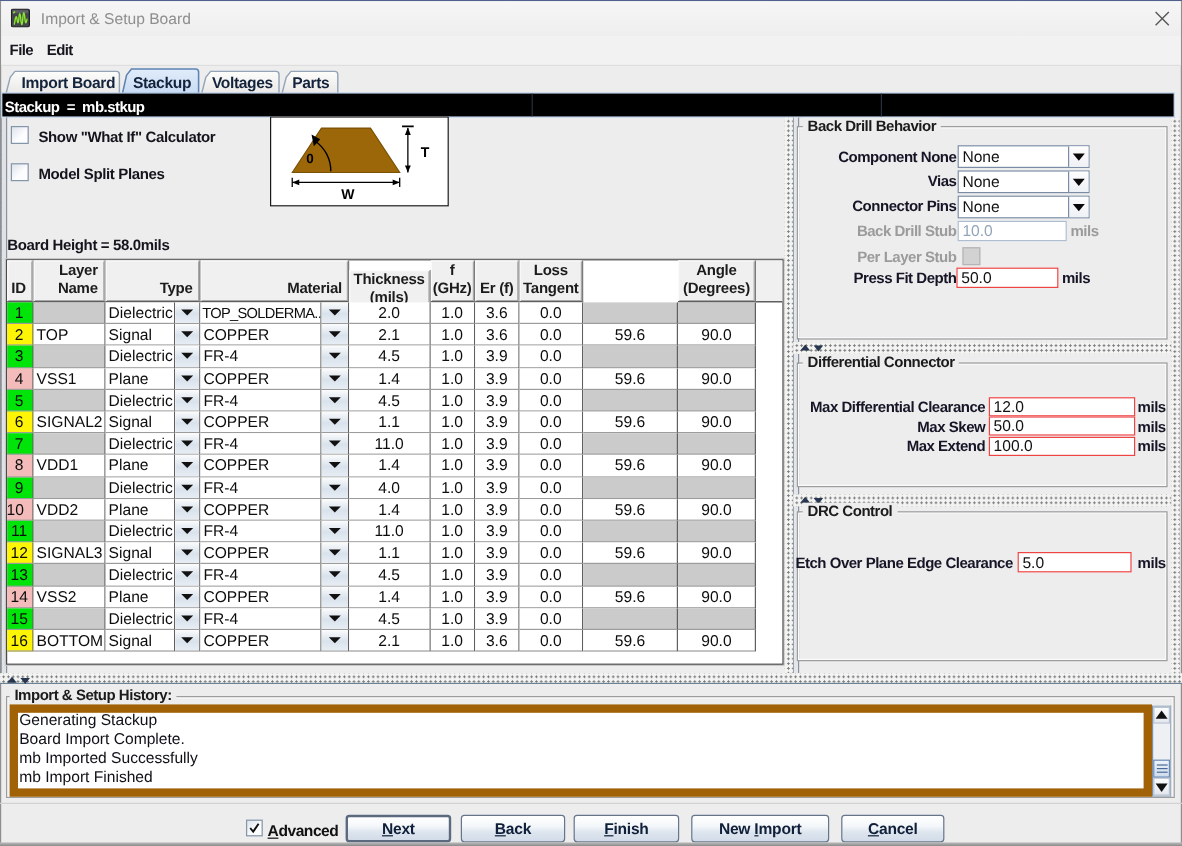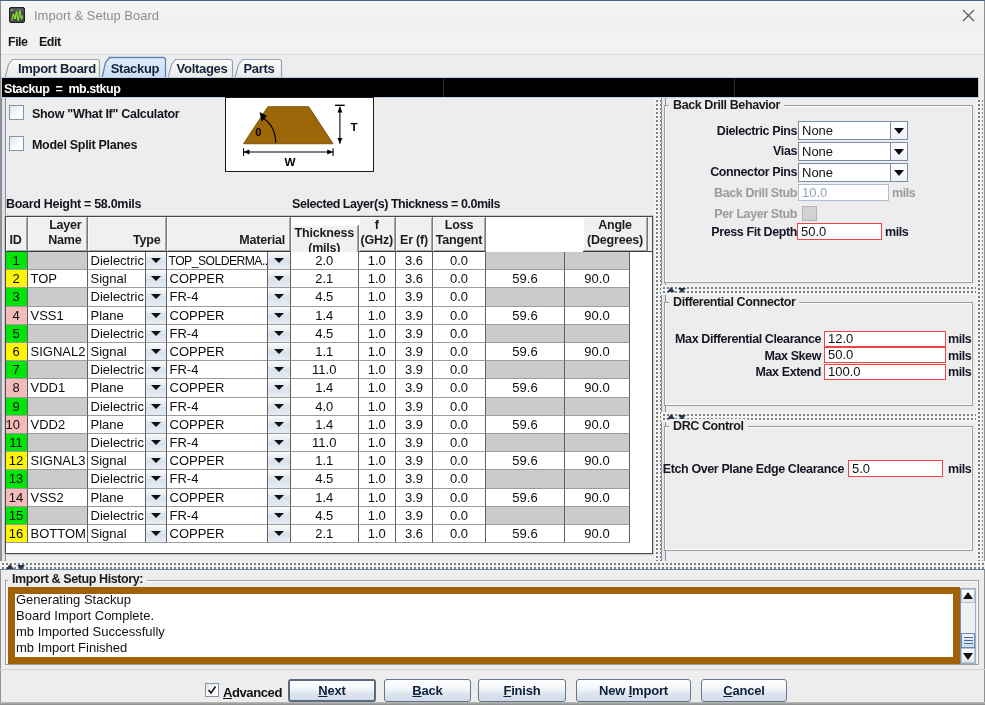--- a/index.html
+++ b/index.html
@@ -103,21 +103,20 @@
 <path d="M 116 9 L 116 47" stroke="#000" stroke-width="1.1"></path>
 <path d="M 111 7.5 L 121 7.5" stroke="#000" stroke-width="1.4"></path>
 <polygon points="116,8.5 113.5,15 118.5,15" fill="#000"></polygon>
 <polygon points="116,47 113.5,41 118.5,41" fill="#000"></polygon>
 <text x="127" y="34" font-size="12" font-weight="bold" font-family="Liberation Sans">T</text>
 <path d="M 50 46 A 31 31 0 0 0 36.5 20" stroke="#000" stroke-width="1.2" fill="none"></path>
 <polygon points="33.5,14.5 41,18.5 35.5,24.5" fill="#000"></polygon>
 <text x="29" y="39" font-size="11.5" font-weight="bold" font-family="Liberation Sans">0</text>
 </svg>
 <div class="abs b" style="left:6px;top:197px;letter-spacing:-0.3px;color:#14141c;">Board Height = 58.0mils</div>
-<div class="abs b" style="left:292px;top:197px;letter-spacing:-0.45px;color:#14141c;">Selected Layer(s) Thickness = 0.0mils</div>
 
 <div class="abs" style="left:4.5px;top:215.5px;width:648px;height:338px;background:#fff;border:1px solid #4a4a4a;box-shadow:0 0 0 1px #c8c8c8;"></div>
 <div class="abs" style="left:629.5px;top:216.5px;width:22px;height:35.5px;background:#f0f0f0;border-bottom:1px solid #3c3c3c;"></div>
 <div class="th" style="left:5.5px;top:216.5px;width:22.0px;height:35.5px;">
       <div class="thi" style="text-align:right;padding-right:3px;">ID</div>
     </div>
 <div class="th" style="left:27.5px;top:216.5px;width:60.0px;height:35.5px;">
       <div class="thi" style="text-align:right;padding-right:3px;">Layer<br>Name</div>
     </div>
 <div class="th" style="left:166.5px;top:216.5px;width:124.5px;height:35.5px;">
@@ -131,21 +130,21 @@
     </div>
 <div class="th" style="left:358.5px;top:216.5px;width:37.5px;height:35.5px;">
       <div class="thi" style="text-align:center;">f<br>(GHz)</div>
     </div>
 <div class="th" style="left:396.0px;top:216.5px;width:37.0px;height:35.5px;">
       <div class="thi" style="text-align:center;">Er (f)</div>
     </div>
 <div class="th" style="left:433.0px;top:216.5px;width:53.0px;height:35.5px;">
       <div class="thi" style="text-align:center;">Loss<br>Tangent</div>
     </div>
-<div class="th" style="left:583px;top:216.5px;width:65.0px;height:35.5px;">
+<div class="th" style="left:565.0px;top:216.5px;width:65.0px;height:35.5px;">
       <div class="thi" style="text-align:center;">Angle<br>(Degrees)</div>
     </div>
 <div class="tc" style="left:5.5px;top:252.0px;width:22.0px;height:18.2px;background:#00e409;text-align:center;">1</div>
 <div class="tc" style="left:27.5px;top:252.0px;width:60.0px;height:18.2px;background:#cbcbcb;padding-left:3px;"></div>
 <div class="tc" style="left:87.5px;top:252.0px;width:58.0px;height:18.2px;background:#fff;padding-left:3px;">Dielectric</div>
 <div class="tc" style="left:145.5px;top:252.0px;width:21.0px;height:18.2px;background:#fff;">
       <div class="abtn">
         <div class="dar"></div>
       </div>
     </div>
@@ -460,21 +459,21 @@
 <div class="tc" style="left:396.0px;top:525.0px;width:37.0px;height:18.2px;background:#fff;text-align:center;">3.6</div>
 <div class="tc" style="left:433.0px;top:525.0px;width:53.0px;height:18.2px;background:#fff;text-align:center;">0.0</div>
 <div class="tc" style="left:486.0px;top:525.0px;width:79.0px;height:18.2px;background:#fff;text-align:center;">59.6</div>
 <div class="tc" style="left:565.0px;top:525.0px;width:65.0px;height:18.2px;background:#fff;text-align:center;">90.0</div>
 
 <div class="abs dots" style="left:654px;top:98px;width:7px;height:463px;"></div>
     <div class="abs" style="left:661px;top:98px;width:5px;height:463px;background:linear-gradient(90deg,#8a919c 1px,#e3e6ea 1px,#e3e6ea 4px,#8a919c 4px);"></div>
     <div class="abs dots" style="left:976px;top:98px;width:7px;height:463px;"></div>
     <div class="group" style="left:664px;top:105px;width:309px;height:178px;"></div>
     <div class="gtitle" style="left:669px;top:98px;">Back Drill Behavior</div>
-    <div class="lbl" style="right:188px;top:124px;">Dielectric Pins</div>
+    <div class="lbl" style="right:188px;top:124px;">Component None</div>
 <div class="combo" style="left:798px;top:121px;width:110px;height:19px;">
       <span class="ct">None</span>
       <span class="cbtn"></span>
     </div>
 <div class="lbl" style="right:188px;top:144px;">Vias</div>
 <div class="combo" style="left:798px;top:142px;width:110px;height:19px;">
       <span class="ct">None</span>
       <span class="cbtn"></span>
     </div>
 <div class="lbl" style="right:188px;top:165px;">Connector Pins</div>

